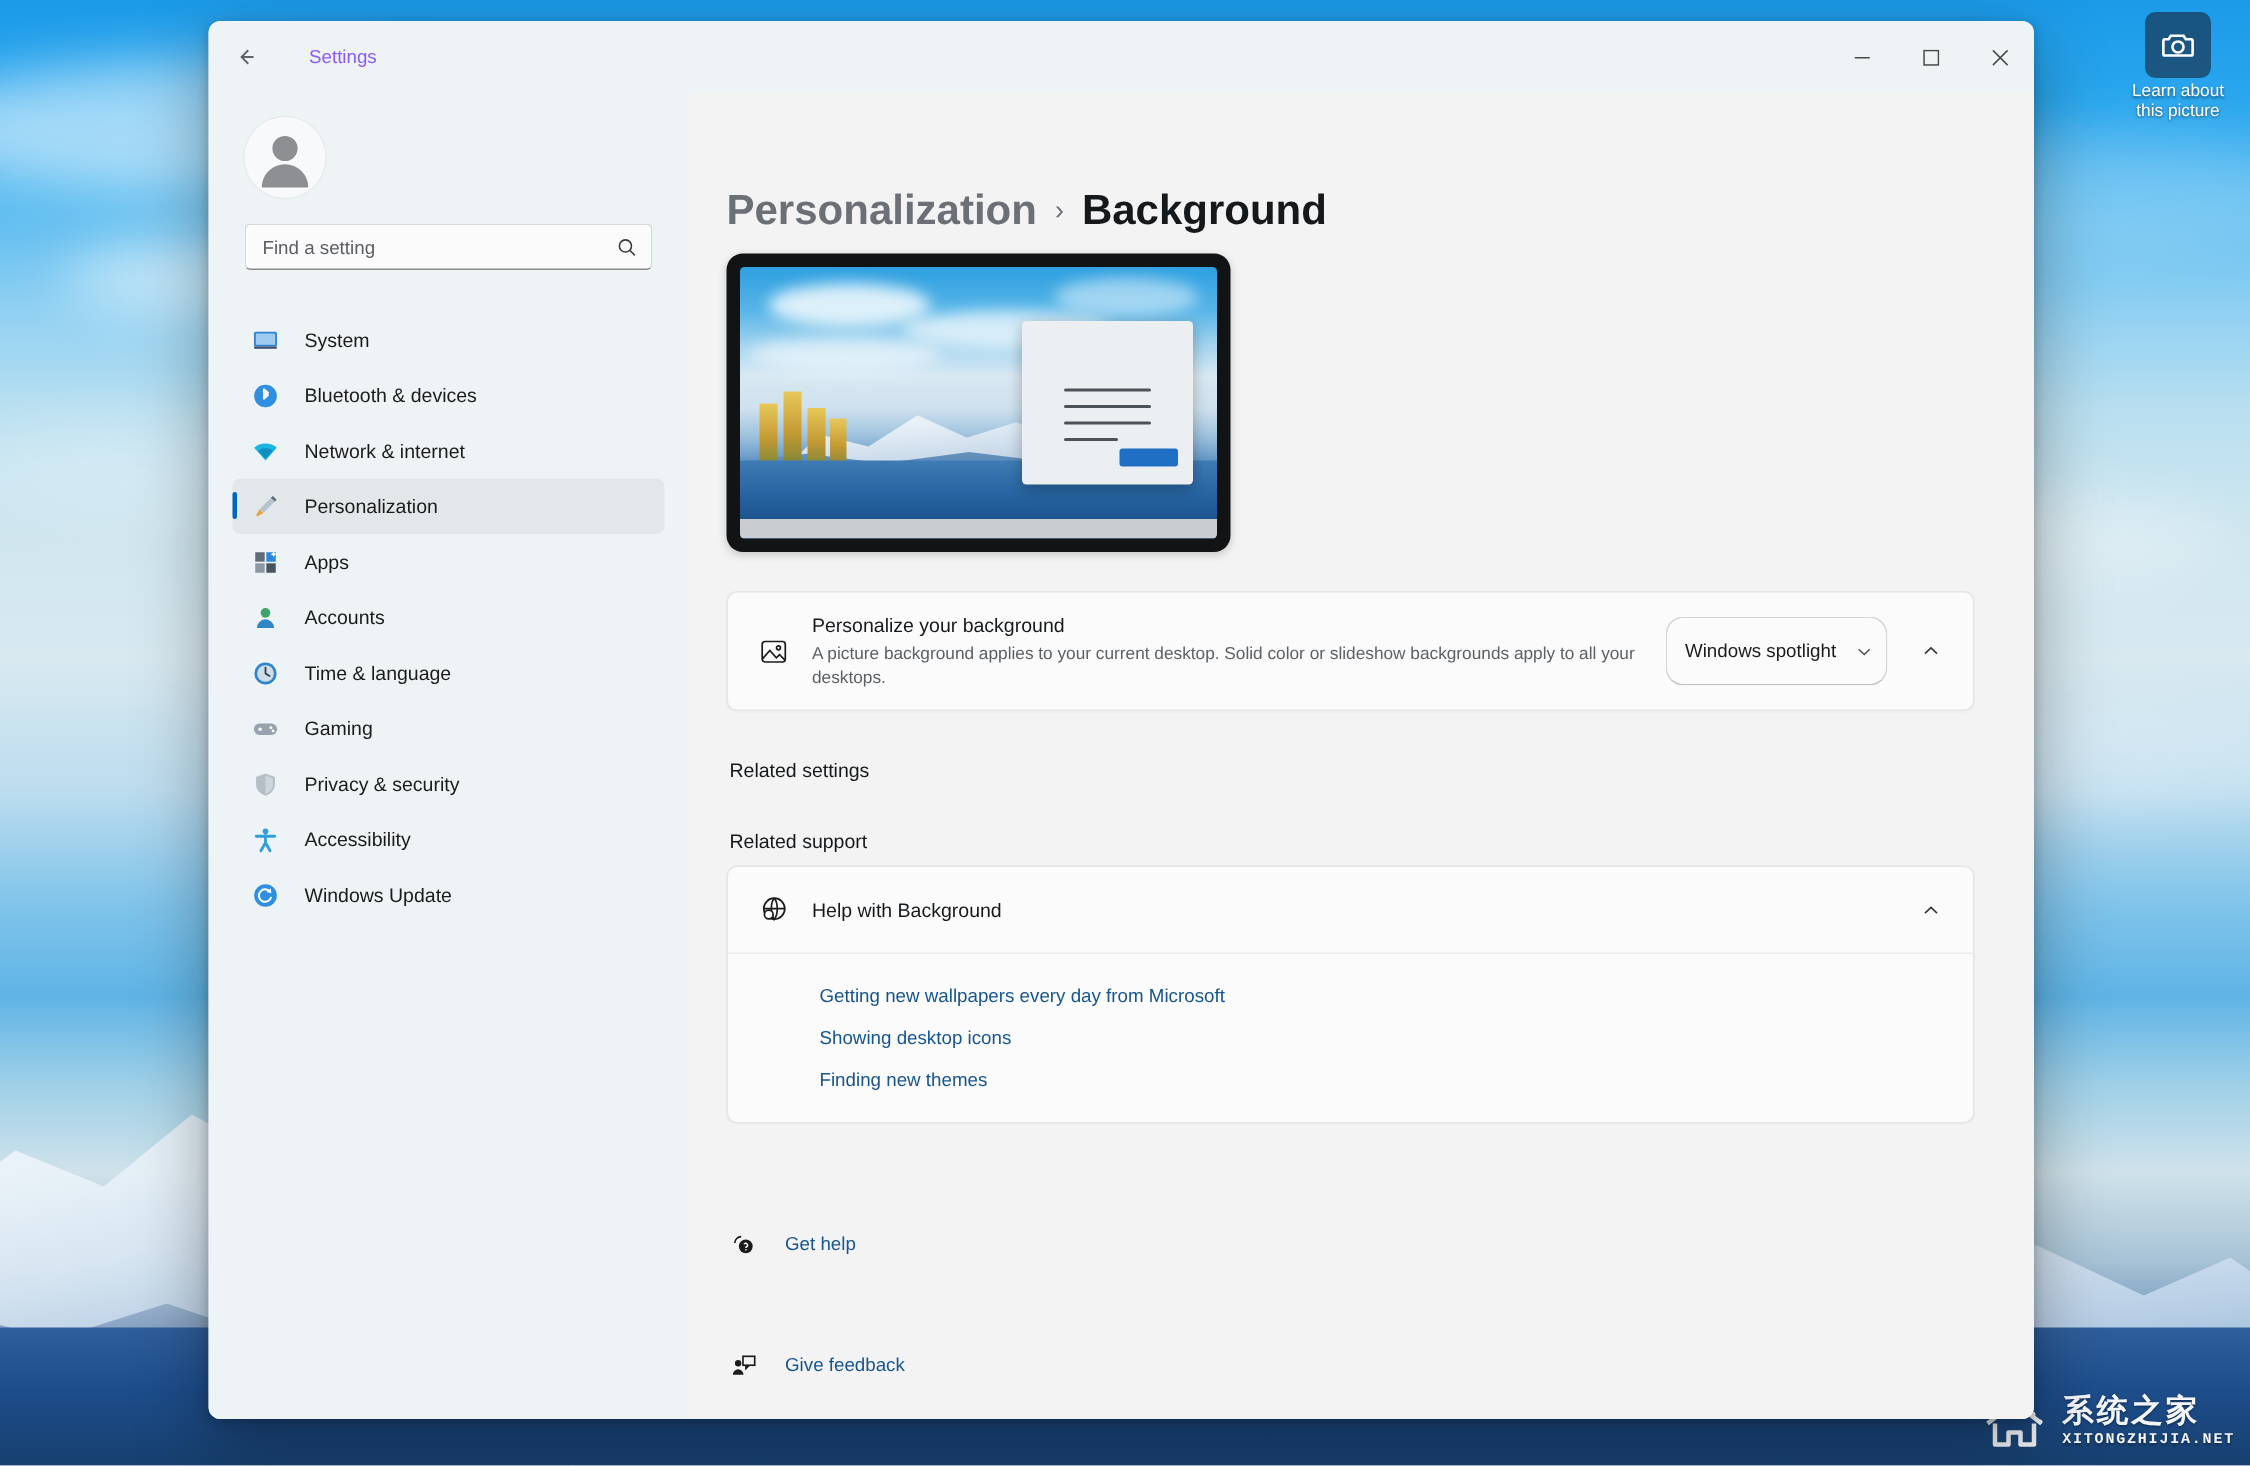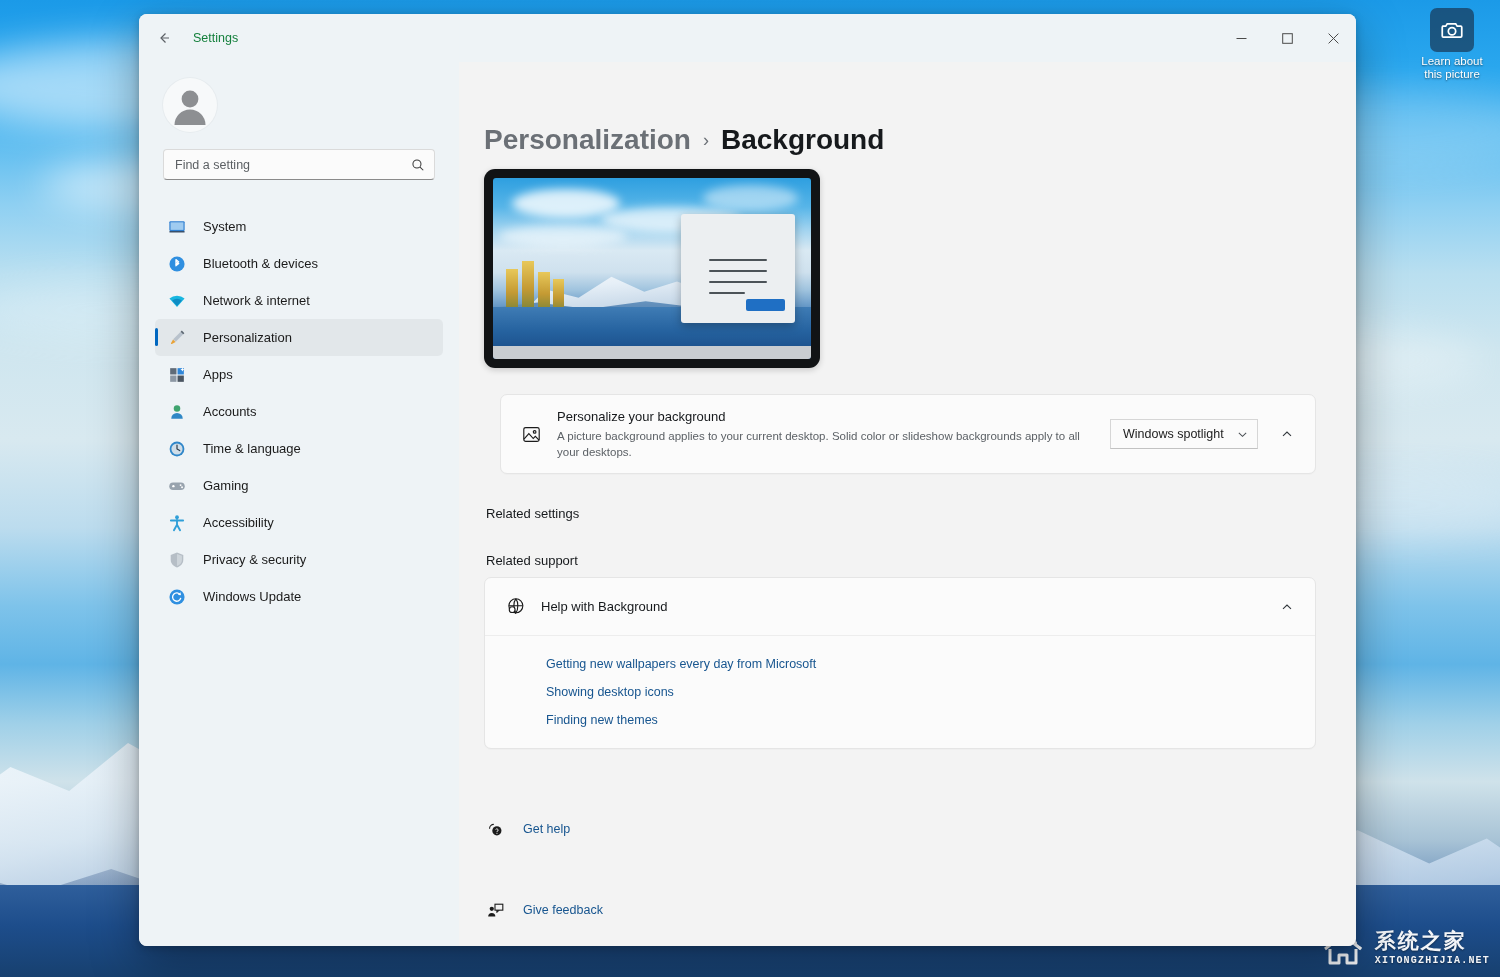--- a/index.html
+++ b/index.html
@@ -120,22 +120,22 @@
     background: #eef3f6;
     position: relative;
   }
   #back-button {
     width: 32px; height: 32px; margin-left: 9px;
     border-radius: 4px;
     display: flex; align-items: center; justify-content: center;
     color: #5c6066;
   }
   #app-title {
-    margin-left: 13px;
-    font-size: 12.5px; color: #15803d;
+    margin-left: 26px;
+    font-size: 12.5px; color: #8b5cf6;
   }
   #window-controls {
     position: absolute; right: 0; top: 0; height: 48px;
     display: flex;
   }
   #window-controls .wc {
     width: 46px; height: 48px;
     display: flex; align-items: center; justify-content: center;
     color: #4a4a4a;
   }
@@ -291,40 +291,39 @@
     border: 1px solid #e5e5e5;
     border-radius: 7px;
     box-shadow: 0 1px 1px rgba(0,0,0,0.02);
   }
   #row-personalize {
     margin-top: 26px;
     display: flex; align-items: center;
     padding: 13px 13px 13px 18px;
     gap: 14px;
     min-height: 74px;
-    margin-left: 16px;
   }
   .row-icon {
     width: 24px; height: 24px; flex: 0 0 24px;
     display: flex; align-items: center; justify-content: center;
     color: #1b1b1b;
   }
   .row-text { flex: 1 1 auto; min-width: 0; }
   .row-title { font-size: 13px; color: #16191c; line-height: 18px; }
   .row-sub {
     font-size: 11.5px; color: #5c6166; line-height: 16px; margin-top: 2px;
     max-width: 560px;
   }
   .dropdown {
-    height: 30px;
+    height: 46px;
     min-width: 148px;
     background: #fbfbfb;
     border: 1px solid #d6d6d6;
     border-bottom-color: #c2c2c2;
-    border-radius: 0;
+    border-radius: 12px;
     display: flex; align-items: center; justify-content: space-between;
     padding: 0 9px 0 12px; gap: 12px;
     font-size: 12.5px; color: #1b1b1b;
     flex: 0 0 auto;
   }
   .chevron-btn {
     width: 30px; height: 30px; flex: 0 0 30px;
     display: flex; align-items: center; justify-content: center;
     border-radius: 4px; color: #33383d;
   }
@@ -554,36 +553,36 @@
                 <circle cx="14" cy="9" r="1.05" fill="#ffffff"></circle>
                 <circle cx="15.6" cy="11.4" r="1.05" fill="#ffffff"></circle>
               </svg>
             </span>
             <span class="nav-label">Gaming</span>
           </div>
 
           <div class="nav-item">
             <span class="nav-icon">
               <svg width="18" height="18" viewBox="0 0 20 20">
+                <path d="M10 1.8 L17 4.4 v5.4 c0 4.4 -3.2 7.2 -7 8.6 -3.8 -1.4 -7 -4.2 -7 -8.6 V4.4 Z" fill="#b6bec6"></path>
+                <path d="M10 3.4 L15.5 5.4 v4.4 c0 3.5 -2.5 5.8 -5.5 7z" fill="#cdd4da"></path>
+              </svg>
+            </span>
+            <span class="nav-label">Privacy &amp; security</span>
+          </div>
+
+          <div class="nav-item">
+            <span class="nav-icon">
+              <svg width="18" height="18" viewBox="0 0 20 20">
                 <circle cx="10" cy="3.6" r="2.1" fill="#2f9fd8"></circle>
                 <path d="M3.2 7.2 H16.8" stroke="#2f9fd8" stroke-width="2.1" stroke-linecap="round"></path>
                 <path d="M10 6.6 V12 L6.6 18 M10 12 L13.4 18" stroke="#2f9fd8" stroke-width="2.1" fill="none" stroke-linecap="round"></path>
               </svg>
             </span>
             <span class="nav-label">Accessibility</span>
-          </div>
-
-          <div class="nav-item">
-            <span class="nav-icon">
-              <svg width="18" height="18" viewBox="0 0 20 20">
-                <path d="M10 1.8 L17 4.4 v5.4 c0 4.4 -3.2 7.2 -7 8.6 -3.8 -1.4 -7 -4.2 -7 -8.6 V4.4 Z" fill="#b6bec6"></path>
-                <path d="M10 3.4 L15.5 5.4 v4.4 c0 3.5 -2.5 5.8 -5.5 7z" fill="#cdd4da"></path>
-              </svg>
-            </span>
-            <span class="nav-label">Privacy &amp; security</span>
           </div>
 
           <div class="nav-item">
             <span class="nav-icon">
               <svg width="18" height="18" viewBox="0 0 20 20">
                 <circle cx="10" cy="10" r="8.4" fill="#2f8fe0"></circle>
                 <path d="M13.6 7.6 A4.6 4.6 0 1 0 14.2 11" fill="none" stroke="#ffffff" stroke-width="1.5"></path>
                 <path d="M13.9 4.6 L14.3 8.1 L10.9 7.5 Z" fill="#ffffff"></path>
               </svg>
             </span>

